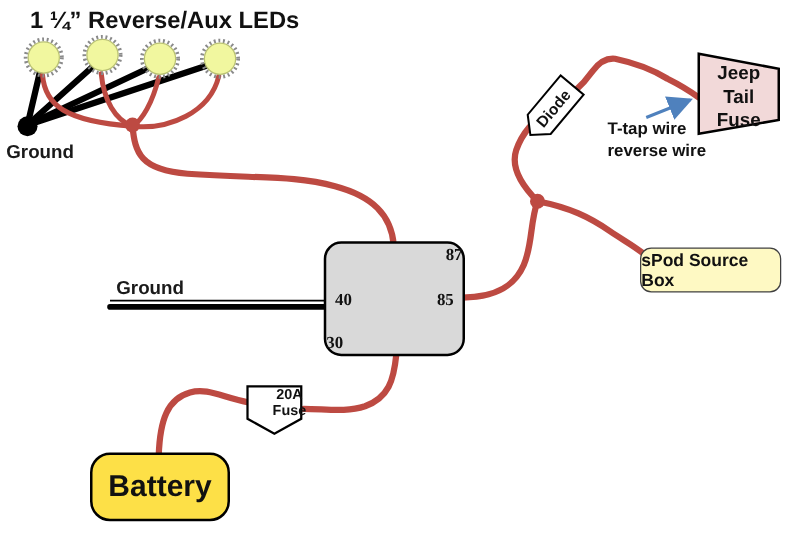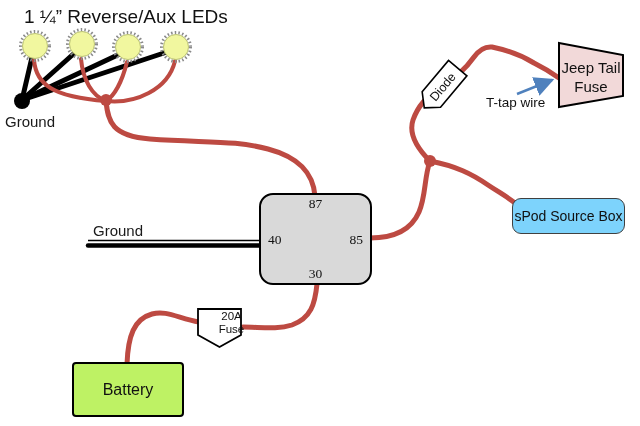--- a/index.html
+++ b/index.html
@@ -1,41 +1,41 @@
 <!DOCTYPE html>
 <html><head>
 <meta charset="utf-8">
 <style>
   html,body{margin:0;padding:0;background:#fff;}
   .canvas{
     position:relative;width:640px;height:426px;background:#ffffff;
-    font-family:"Liberation Sans", sans-serif;color:#1a1a1a;overflow:hidden;
+    font-family:"Liberation Sans", sans-serif;color:#1a1a1a;overflow:hidden;font-weight:bold;
   }
   .canvas svg{position:absolute;left:0;top:0;}
   .lbl{position:absolute;white-space:nowrap;}
   .title{left:24px;top:6px;font-size:19px;color:#111;}
   .led-ground{left:5px;top:113px;font-size:15px;}
   .relay-ground{left:93px;top:222px;font-size:15px;}
   .relay{
     position:absolute;left:259px;top:193px;width:109px;height:88px;
     background:#D9D9D9;border:2.5px solid #000;border-radius:14px;
   }
   .pin{position:absolute;font-family:"Liberation Serif", serif;font-size:13.5px;color:#111;}
-  .pin-87{left:0;right:0;top:1px;text-align:center;}
-  .pin-30{left:0;right:0;bottom:1px;text-align:center;}
+  .pin-87{left:0;right:0;top:1px;text-align:right;}
+  .pin-30{left:0;right:0;bottom:1px;}
   .pin-86{left:7px;top:37px;}
   .pin-85{right:7px;top:37px;}
   .battery{
     position:absolute;left:72px;top:362px;width:108px;height:51px;
-    background:#bef264;border:2.5px solid #000;border-radius:4px;
-    display:flex;align-items:center;justify-content:center;font-size:16px;color:#111;
+    background:#fde047;border:2.5px solid #000;border-radius:16px;
+    display:flex;align-items:center;justify-content:center;font-size:24px;color:#111;
   }
   .spod{
     position:absolute;left:512px;top:198px;width:111px;height:34px;
-    background:#7dd3fc;border:1.6px solid #404040;border-radius:9px;
+    background:#fef9c3;border:1.6px solid #404040;border-radius:9px;
     display:flex;align-items:center;justify-content:center;font-size:14px;color:#111;
   }
   .taillight-text{
     position:absolute;left:561px;top:51px;width:60px;height:52px;
     display:flex;align-items:center;justify-content:center;text-align:center;
     font-size:15px;line-height:19px;color:#111;
   }
   .fuse-text{
     position:absolute;left:198px;top:310px;width:67px;text-align:center;
     font-size:11.5px;line-height:12.5px;color:#111;
@@ -136,15 +136,16 @@
   <div class="diode-text">Diode</div>
 
   <div class="battery">Battery</div>
 
   <div class="spod">sPod Source Box</div>
 
   <div class="taillight-text">Jeep Tail Fuse</div>
 
   <div class="ttap">
     <div>T-tap wire</div>
+    <div>reverse wire</div>
   </div>
 
 </div>
 
 </body></html>

